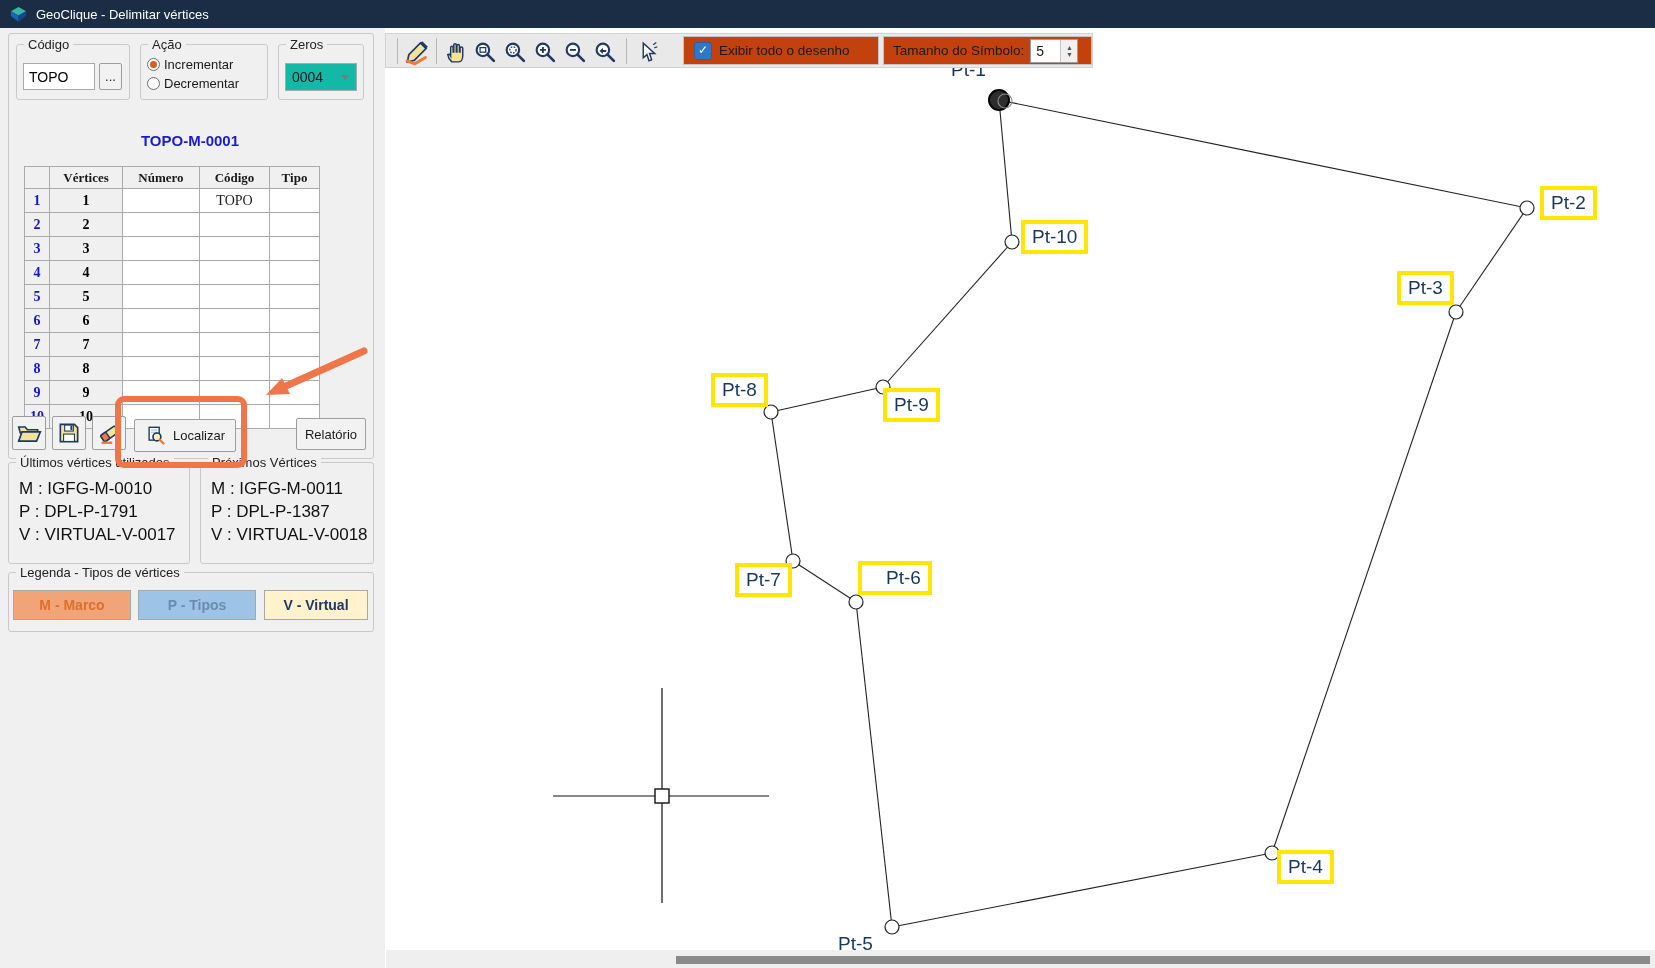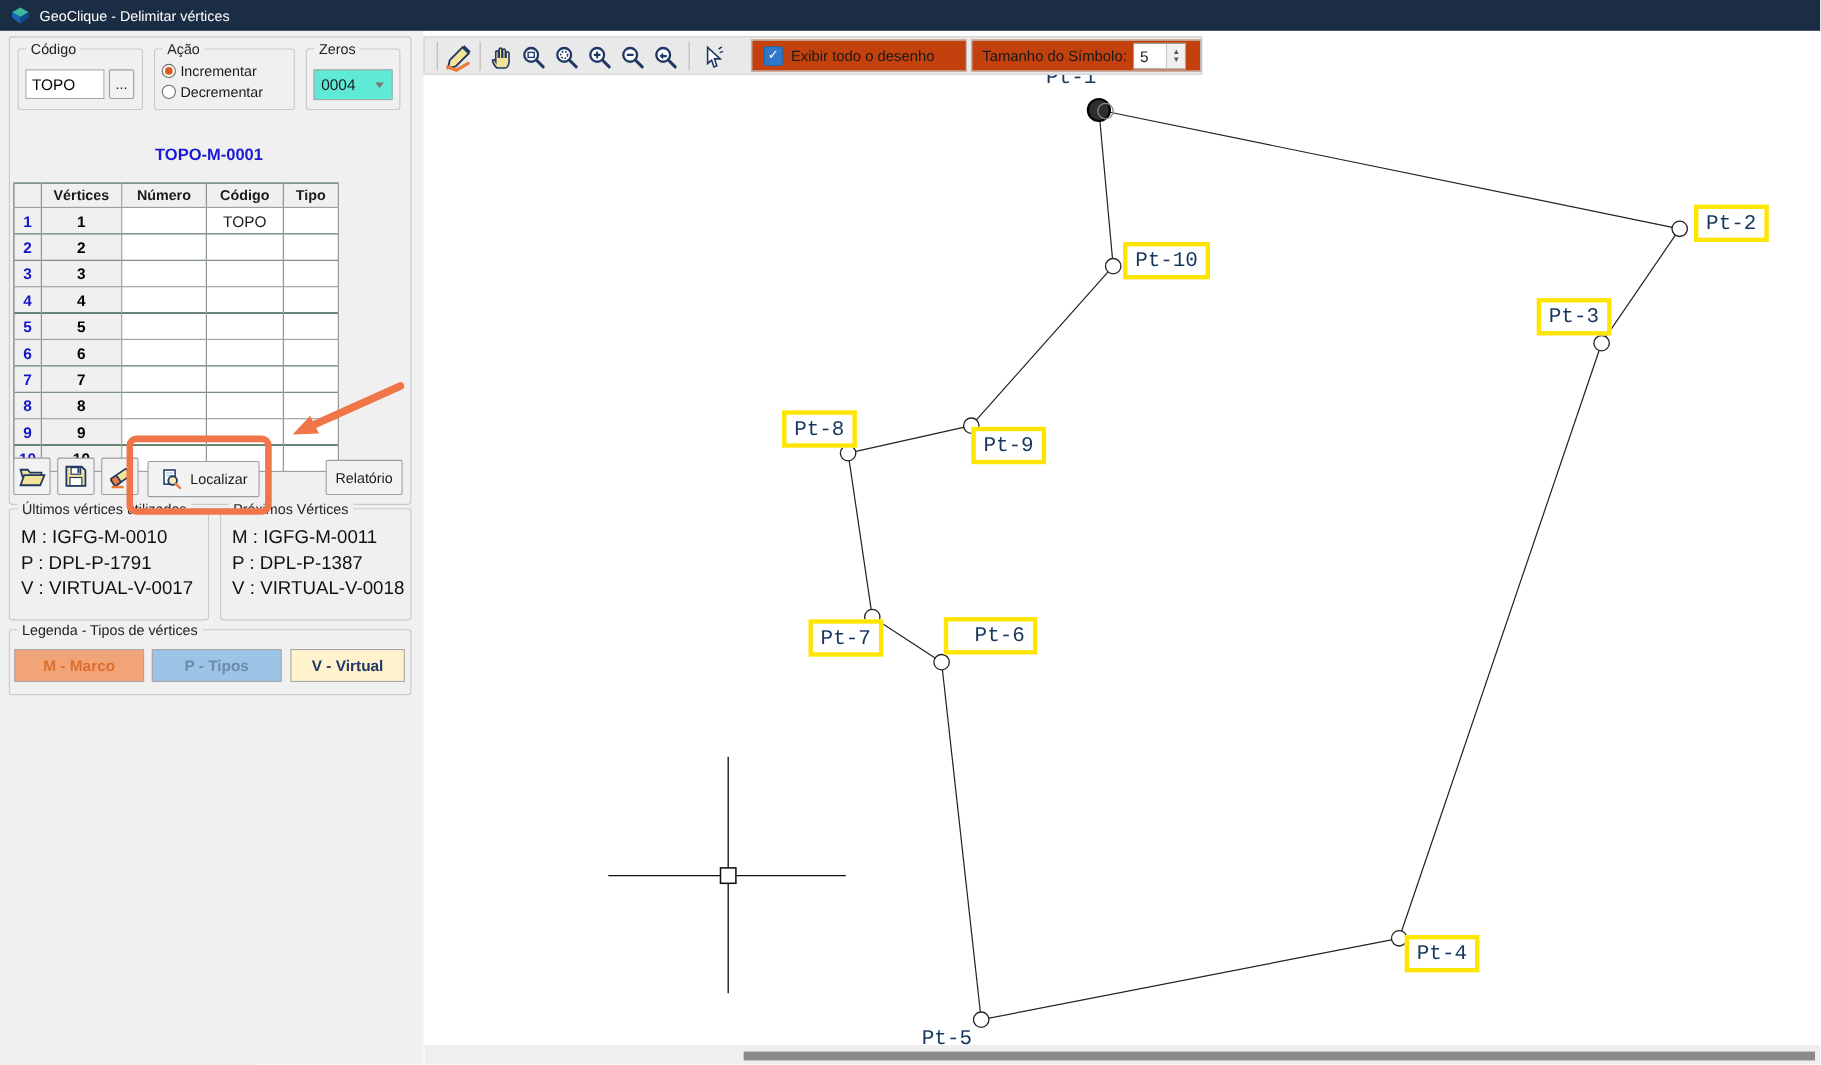--- a/index.html
+++ b/index.html
@@ -17,28 +17,28 @@
   .gb-title{position:absolute;top:-8px;left:7px;background:#f0f0f0;padding:0 4px;font-size:13px;color:#222;white-space:nowrap;}
 
   .txtinput{position:absolute;background:#fff;border:1px solid #a9a9a9;font-size:14px;padding:0 5px;
             font-family:"Liberation Sans",sans-serif;box-sizing:border-box;}
   .btn{position:absolute;background:#f2f2f2;border:1px solid #9d9d9d;border-radius:2px;display:flex;
        align-items:center;justify-content:center;font-size:13px;box-sizing:border-box;cursor:default;}
   .radio-row{display:flex;align-items:center;height:19px;}
   .radio{width:13px;height:13px;border:1px solid #6d6d6d;border-radius:50%;background:#fff;box-sizing:border-box;margin-right:4px;flex:none;}
   .radio.sel{position:relative;}
   .radio.sel::after{content:"";position:absolute;left:2px;top:2px;width:7px;height:7px;border-radius:50%;background:#d85c20;}
-  .combo{position:absolute;background:#5eead4;border:1px solid #a9a9a9;display:flex;align-items:center;box-sizing:border-box;}
+  .combo{position:absolute;background:#14b8a6;border:1px solid #a9a9a9;display:flex;align-items:center;box-sizing:border-box;}
   .combo .chev{margin-left:auto;margin-right:7px;width:0;height:0;border-left:4px solid transparent;border-right:4px solid transparent;border-top:5px solid #7a7a7a;}
 
   #current-code{position:absolute;left:8px;top:104px;width:364px;text-align:center;color:#1a1ad6;
                 font-weight:bold;font-size:15px;}
 
   
-  #vtable{position:absolute;left:12px;top:138px;border-collapse:collapse;table-layout:fixed;background:#14532d;}
+  #vtable{position:absolute;left:24px;top:138px;border-collapse:collapse;table-layout:fixed;background:#f97316;font-family:Liberation Serif, serif;}
   #vtable th,#vtable td{border:1px solid #ababab;overflow:hidden;white-space:nowrap;text-align:center;padding:0;}
   #vtable thead th{height:21px;background:#f0f0f0;font-weight:bold;font-size:13px;}
   #vtable tbody td{height:23px;font-size:14px;}
   #vtable td.rownum{background:#f0f0f0;color:#1414cc;font-weight:bold;}
   #vtable td.vcell{background:#f0f0f0;color:#000;font-weight:bold;}
   #vtable td.dcell{background:#fff;}
 
   .toolbtn{position:absolute;width:34px;height:34px;background:#f2f2f2;border:1px solid #9d9d9d;border-radius:2px;
            display:flex;align-items:center;justify-content:center;box-sizing:border-box;}
 
@@ -57,21 +57,21 @@
   .checkbox{width:16px;height:16px;border-radius:3px;background:#2e78c7;border:1px solid #2563a8;margin:0 7px 0 10px;
             color:#fff;font-size:12px;line-height:15px;text-align:center;flex:none;}
   .checkbox.checked::after{content:"\2713";}
   .spinbox{display:flex;align-items:center;margin-left:6px;height:24px;background:#fff;border:1px solid #9d9d9d;box-sizing:border-box;}
   .spin-val{width:24px;padding-left:5px;font-size:14px;}
   .spin-arrows{width:16px;height:22px;border-left:1px solid #c9c9c9;display:flex;flex-direction:column;
                align-items:center;justify-content:center;font-size:7px;color:#555;background:#f0f0f0;}
 
   
   #draw-svg{position:absolute;left:0;top:0;z-index:1;}
-  #labels{position:absolute;left:0;top:0;width:1655px;height:968px;z-index:2;pointer-events:none;font-family:Liberation Mono, monospace;}
+  #labels{position:absolute;left:0;top:0;width:1655px;height:968px;z-index:2;pointer-events:none;}
   .vlabel{position:absolute;background:#fff;border:4px solid #ffe600;color:#17375e;font-size:19px;
           line-height:24px;padding:1px 7px;white-space:nowrap;}
   .vlabel.plain{border:none;background:transparent;padding:0;}
 
   
   #hscroll{position:absolute;left:386px;top:950px;width:1269px;height:18px;background:#efefef;z-index:6;}
   #hscroll .thumb{position:absolute;left:290px;top:6px;width:974px;height:8px;background:#8a8a8a;}
 
   
   #ann-rect{position:absolute;border:6px solid #f0764a;border-radius:9px;z-index:9;box-sizing:border-box;}

